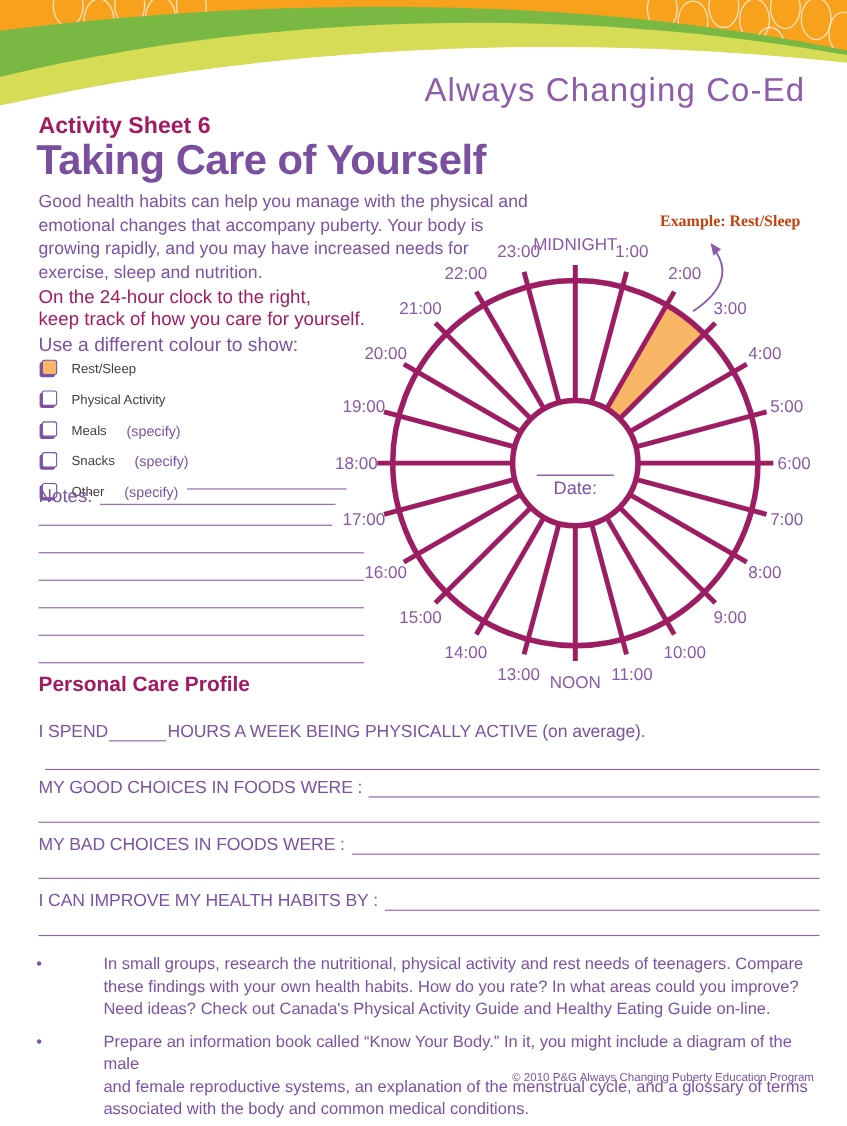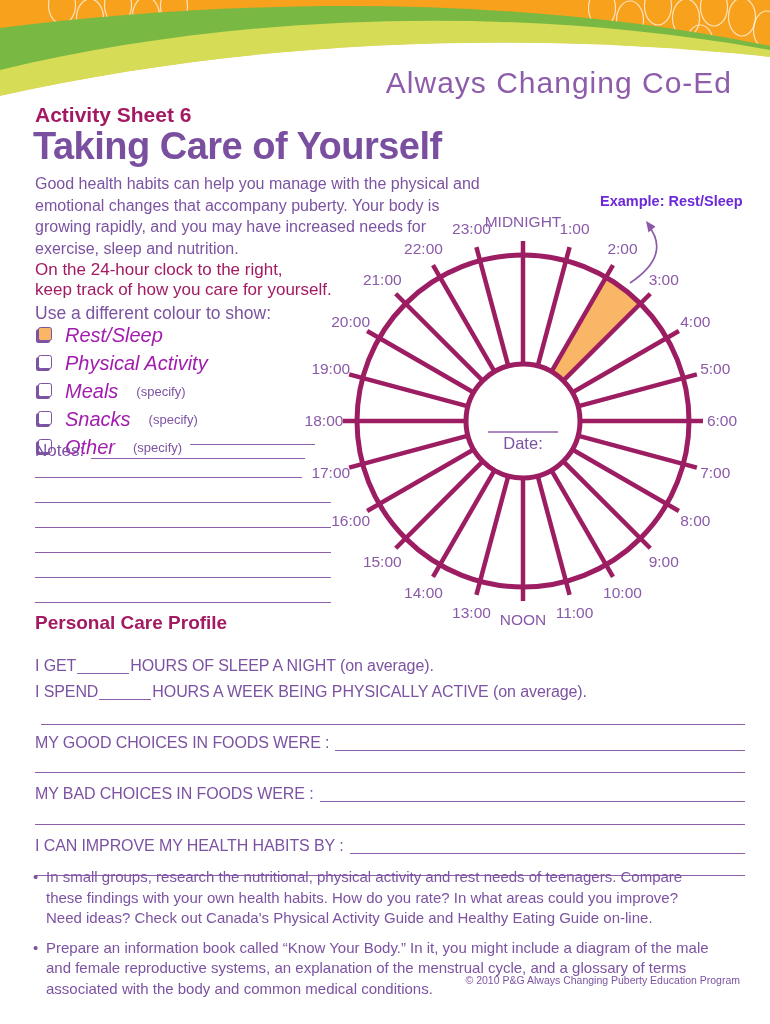--- a/index.html
+++ b/index.html
@@ -17,45 +17,45 @@
          color:#7C52A2;white-space:pre-line;}
   .instructions{position:absolute;left:35px;top:260px;}
   .bold-line{font-size:17px;font-weight:normal;color:#A31A63;line-height:19.5px;}
   .lead{font-size:17.5px;color:#7C52A2;margin-top:4px;}
   
   .legend{position:absolute;left:35px;top:321px;width:280px;}
   .legend-row{display:flex;align-items:center;height:28px;}
   .cb{width:12px;height:12px;border:1.5px solid #7C52A2;border-radius:2.5px;
       box-shadow:-2px 2px 0 0 #7C52A2;margin:0 13px 3px 3px;background:#fff;flex:0 0 auto;}
   .cb.filled{background:#F9B666;}
-  .legend-label{font-size:20px;color:#a21caf;font-style:italic;}
+  .legend-label{font-size:12px;color:#404040;}
   .legend-suffix{font-size:13px;color:#7C52A2;margin-left:18px;}
   .legend-line{flex:1;border-bottom:1.5px solid #8F5FAC;margin:0 0 5px 8px;}
   
   .notes{position:absolute;left:35px;top:441px;width:300px;height:170px;}
   .notes-row{display:flex;width:270px;}
   .notes-label{font-size:17px;color:#7C52A2;}
   .notes-row .line{flex:1;border-bottom:1.5px solid #8F5FAC;margin:0 0 2px 7px;}
   .nline{position:absolute;left:0;border-top:1.5px solid #8F5FAC;height:0;}
   
   .clock-wrap{position:absolute;left:295px;top:185px;width:475px;height:460px;}
   .clock-wrap svg{display:block;}
-  .example-label{position:absolute;left:305px;top:8px;font-size:14.5px;font-weight:bold;color:#6d28d9;}
+  .example-label{position:absolute;left:305px;top:8px;font-size:14.5px;font-weight:bold;color:#c2410c;font-family:Liberation Serif, serif;}
   
   .profile{position:absolute;left:35px;top:612px;width:710px;}
   .profile-heading{font-size:19px;font-weight:bold;color:#A31A63;height:22px;margin-bottom:23px;}
   .prow{display:flex;height:25.5px;font-size:16px;color:#7C52A2;letter-spacing:-0.1px;align-items:flex-start;}
   .blank{display:inline-block;width:52px;height:16px;border-bottom:1.5px solid #8F5FAC;margin:0 1px;}
   .fline{flex:1;height:16px;border-bottom:1.5px solid #8F5FAC;margin-left:6px;}
   .pline{height:0;border-bottom:1.5px solid #8F5FAC;margin-top:13px;margin-bottom:12px;}
   
   .bullets{position:absolute;left:33px;top:867px;width:722px;font-size:15px;line-height:20.5px;color:#7C52A2;}
   .bullet{display:flex;margin-bottom:9px;}
   .bullet .dot{width:13px;flex:0 0 auto;}
-  .bullet .btext{white-space:pre-line;flex:1;}
+  .bullet .btext{white-space:pre-line;flex:1;margin-left:48px;}
   .copyright{position:absolute;right:30px;top:974px;font-size:10.5px;color:#7C52A2;}
 </style>
 </head>
 <body>
 
 <div class="page">
 
   <svg class="header-svg" width="770" height="135" viewBox="0 0 770 135">
     <path d="M0,0 H770 V57 C520,30 250,40 0,96 Z" fill="#F7A11C"></path>
     <g fill="none" stroke="#FFFFFF" stroke-opacity="0.7" stroke-width="1.2">
@@ -195,25 +195,20 @@
         <path d="M335,98 Q377,70 353,40" fill="none" stroke="#8C59A8" stroke-width="1.7"></path>
         <polygon points="351,36 353.5,47.5 360.5,41.5" fill="#8C59A8"></polygon>
       </svg>
     <div class="example-label">Example: Rest/Sleep</div>
   </div>
 
   <div class="profile">
     <div class="profile-heading">Personal Care Profile</div>
     <div id="profile-rows">
         <div class="prow">
-          <span>I GET</span>
-          <span class="blank"></span>
-          <span>HOURS OF SLEEP A NIGHT (on average).</span>
-        </div>
-        <div class="prow">
           <span>I SPEND</span>
           <span class="blank"></span>
           <span>HOURS A WEEK BEING PHYSICALLY ACTIVE (on average).</span>
         </div>
         <div class="prow">
           <span class="fline"></span>
         </div>
         <div class="prow">
           <span>MY GOOD CHOICES IN FOODS WERE :</span>
           <span class="fline"></span>

